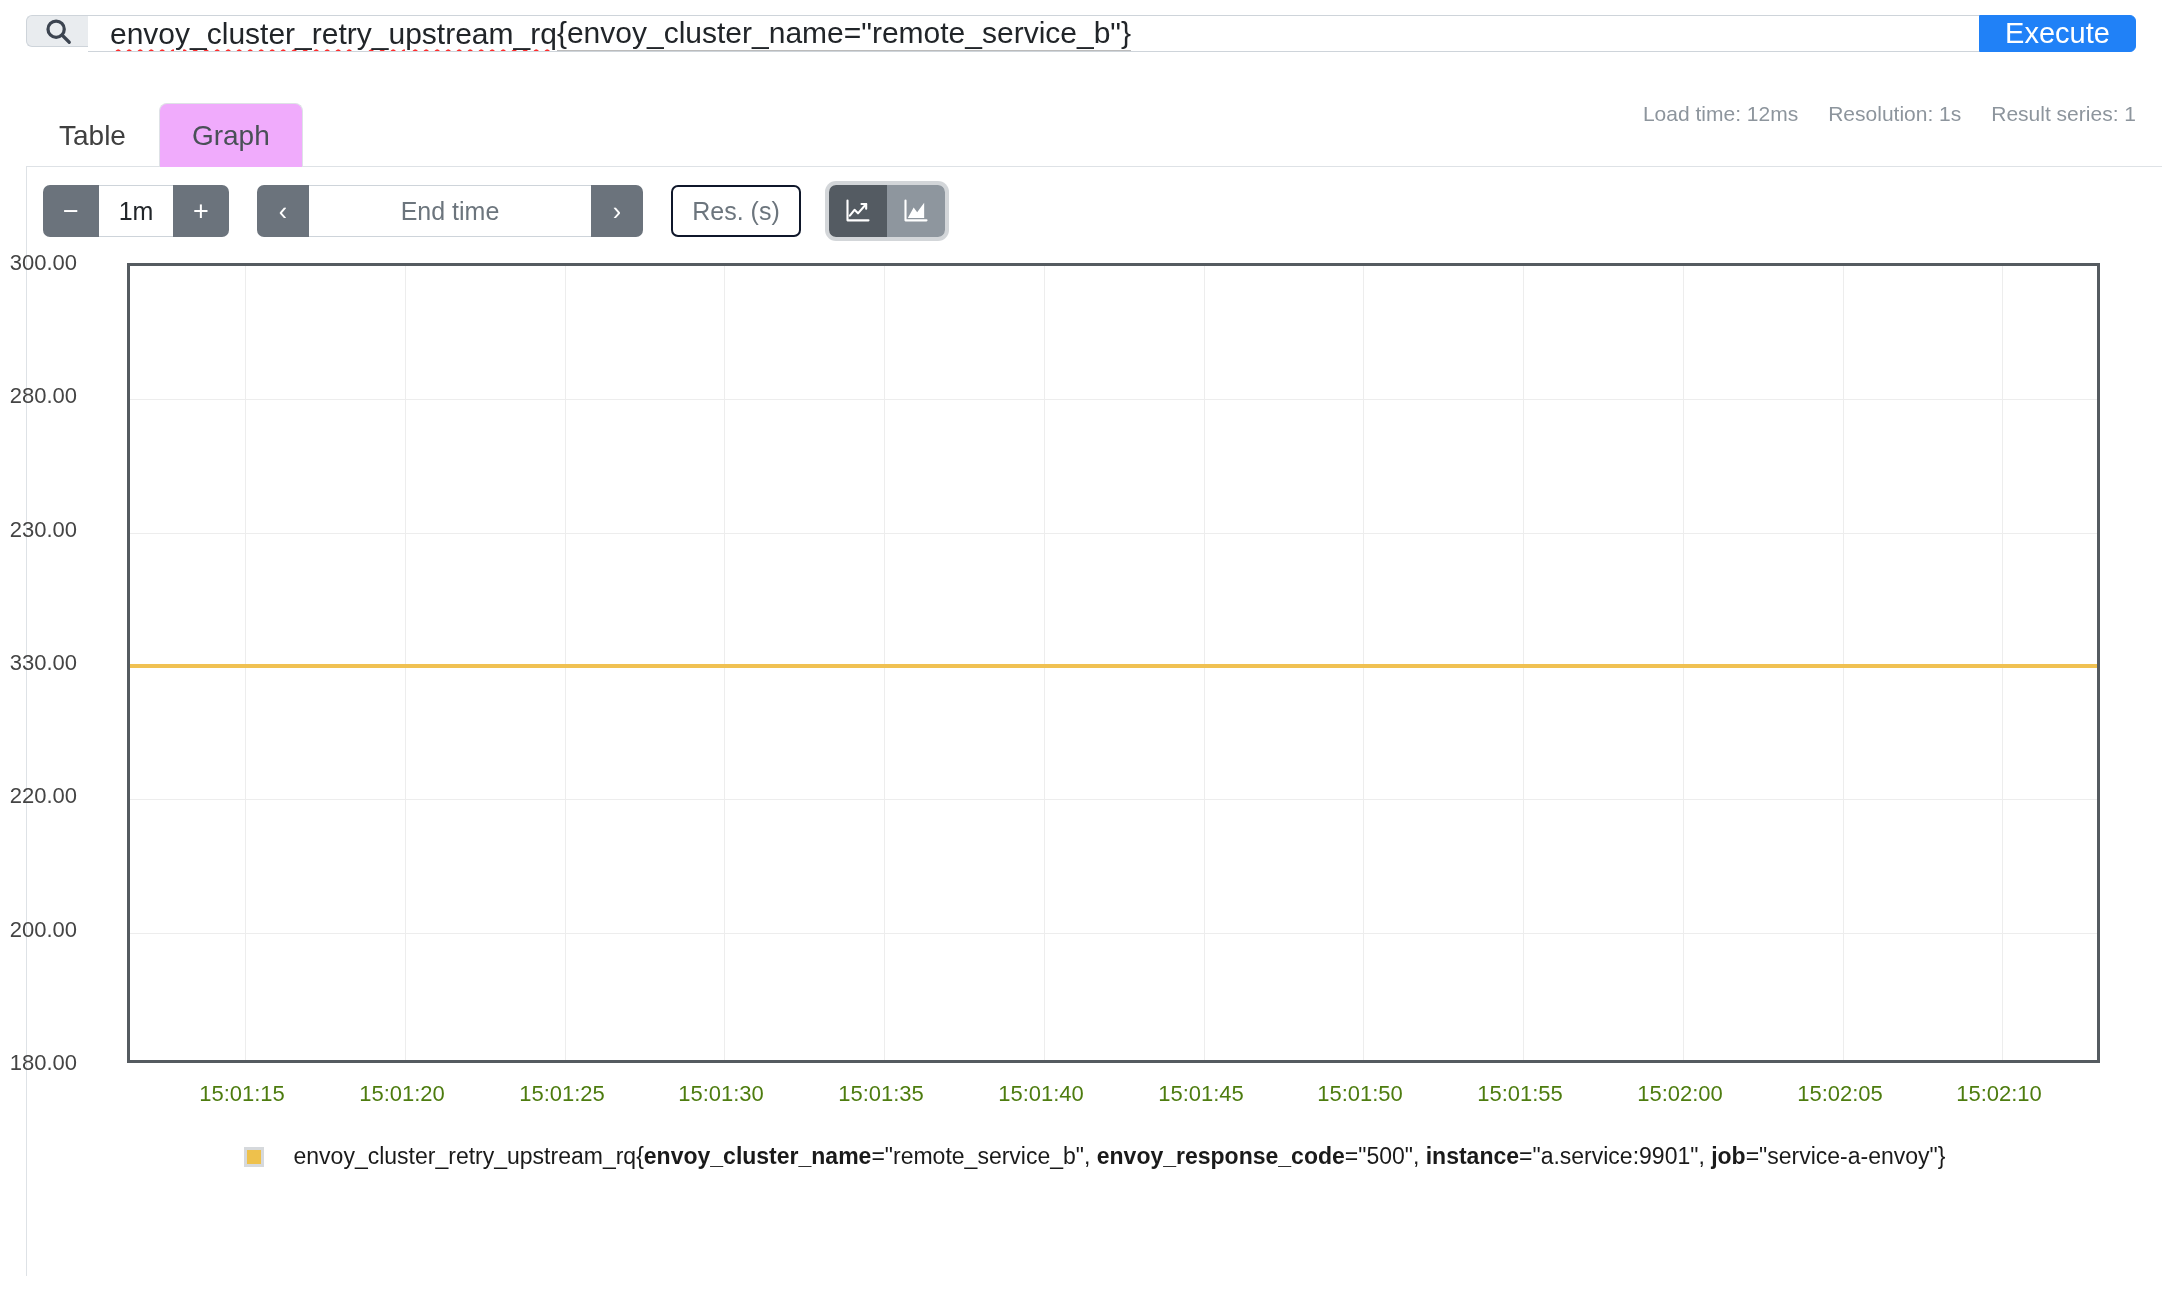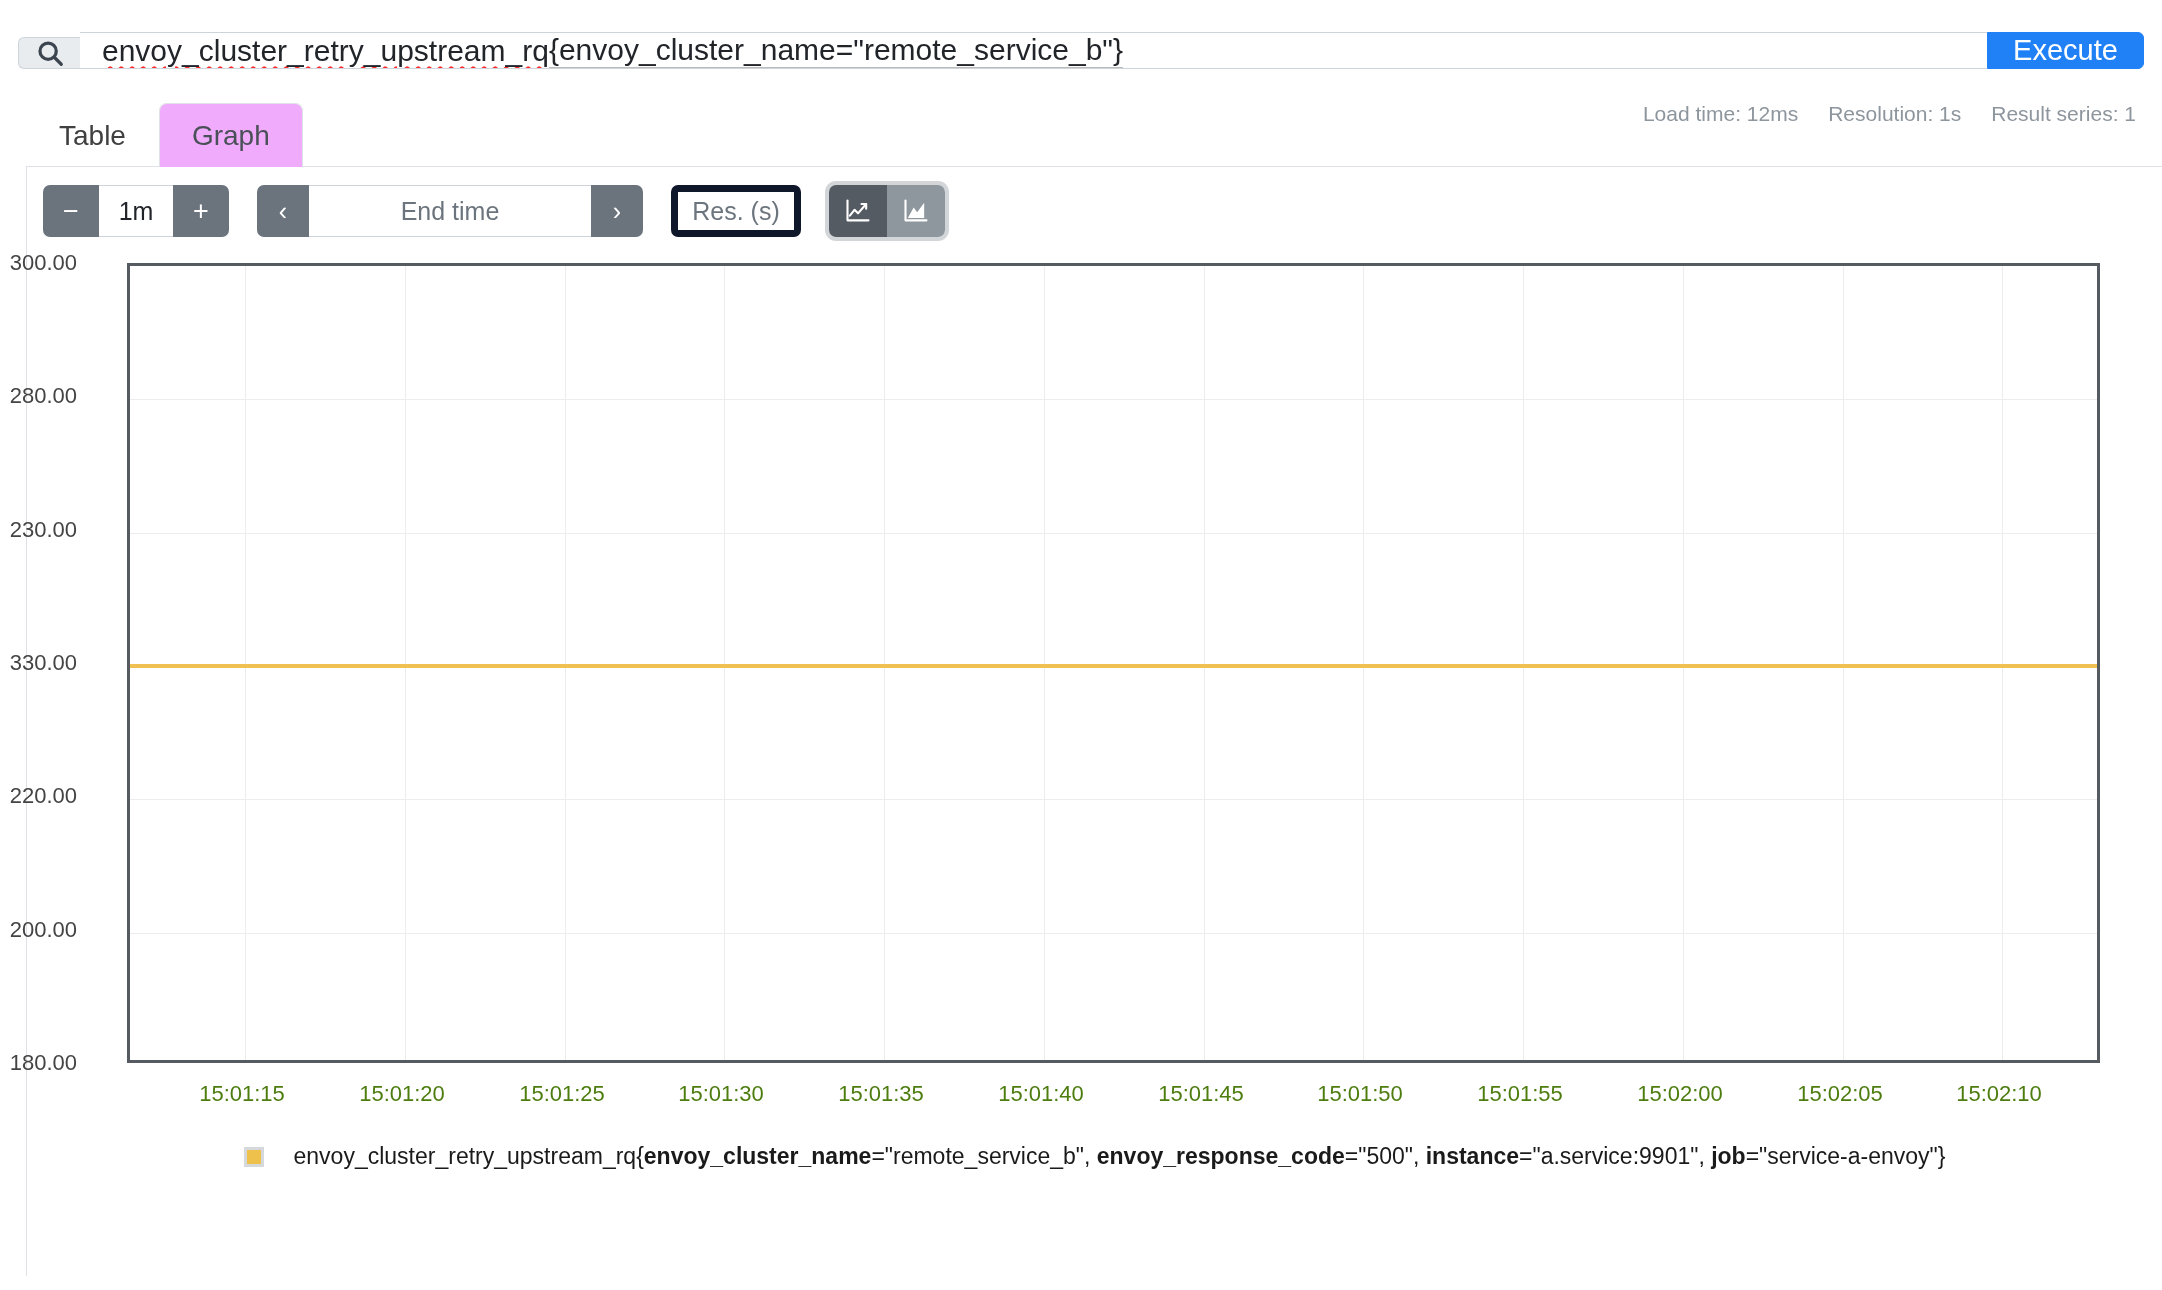--- a/index.html
+++ b/index.html
@@ -8,23 +8,23 @@
     width: 2162px; height: 1290px;
     background: #ffffff;
     font-family: "Liberation Sans", sans-serif;
     color: #212529;
     overflow: hidden;
   }
 
   
   .query-row {
     display: flex;
-    align-items: flex-end;
+    align-items: flex-start;
     height: 76px;
-    padding: 0;
+    padding: 8px;
   }
   .search-prepend {
     width: 62px;
     margin-left: 18px;
     margin-top: 7px;
     margin-bottom: 7px;
     background: #e9ecef;
     border: 1px solid #ced4da;
     border-right: none;
     border-radius: 6px 0 0 6px;
@@ -155,21 +155,21 @@
     text-align: center;
     font-size: 25px;
     background: #fff;
     font-family: "Liberation Sans", sans-serif;
     color: #212529;
     outline: none;
   }
   .ts-input::placeholder, .res-input::placeholder { color: #6c757d; opacity: 1; }
   .res-input {
     width: 130px; height: 52px;
-    border: 7px solid #0f172a;
+    border: 2px solid #0f172a;
     border-radius: 7px;
     text-align: center;
     font-size: 25px;
     background: #fff;
     font-family: "Liberation Sans", sans-serif;
     color: #212529;
     outline: none;
   }
   .chart-toggle { display: flex; align-items: stretch; border-radius: 7px; box-shadow: 0 0 0 4px rgba(130,138,145,.35); }
   .tg-btn {

